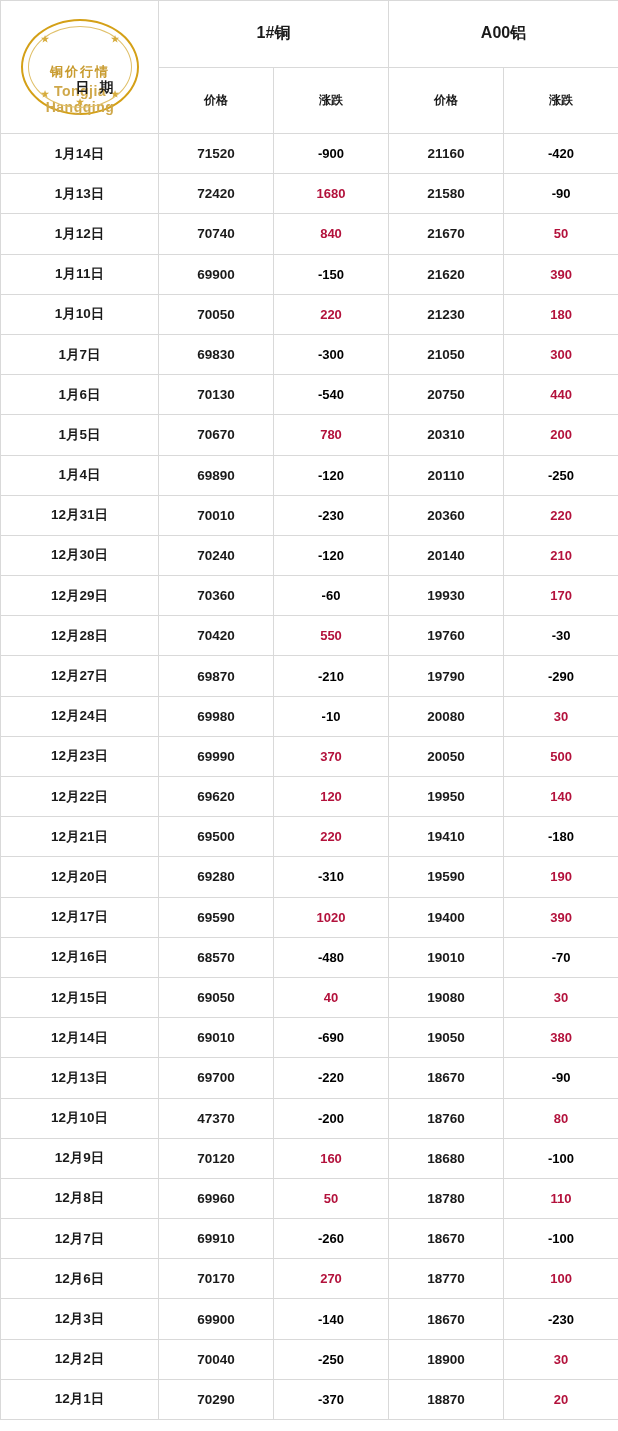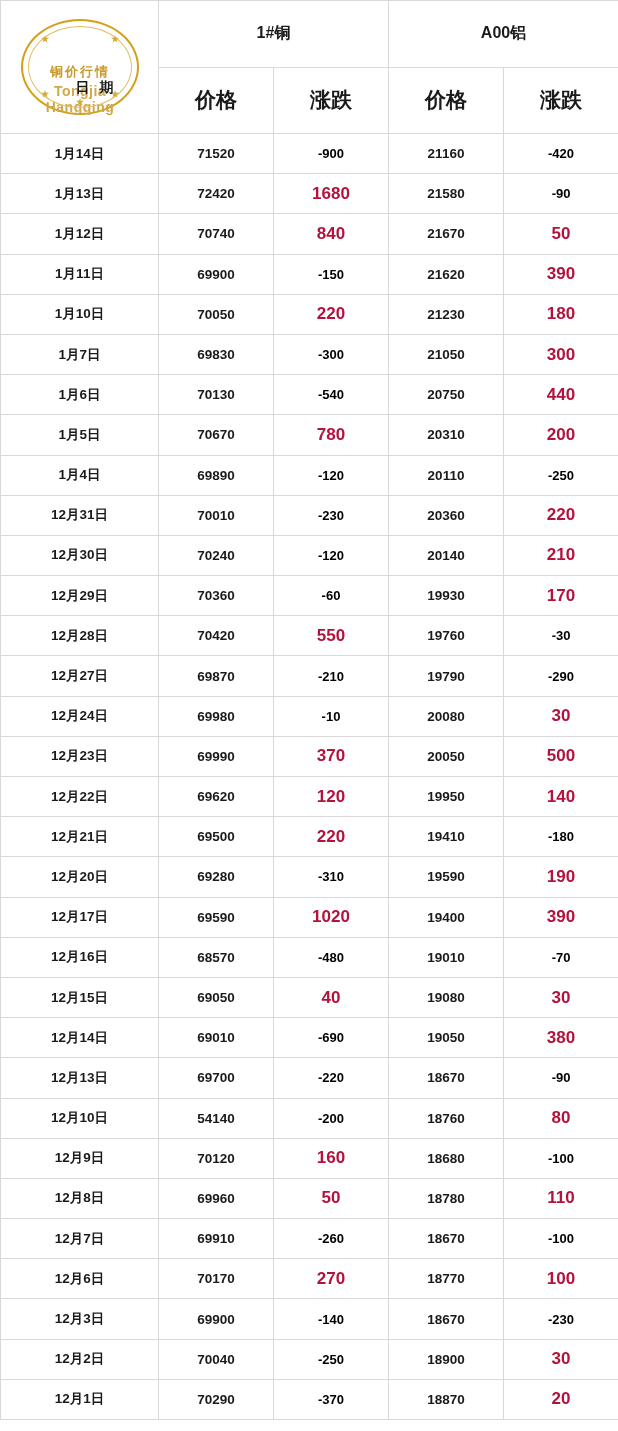--- a/index.html
+++ b/index.html
@@ -33,21 +33,21 @@
   col.c-v    { width: 115px; }
 
   
   .hdr-top td {
     height: 66px;
     font-size: 16px;
     color: #1a1a1a;
   }
   .hdr-sub td {
     height: 66px;
-    font-size: 21px;
+    font-size: 12px;
     color: #1a1a1a;
   }
   .logo-cell {
     position: relative;
     padding: 0;
   }
   .logo-wrap {
     width: 158px;
     height: 132px;
     position: relative;
@@ -112,21 +112,21 @@
     letter-spacing: 3px;
   }
 
   
   tbody tr td {
     height: 40.2px;
     font-size: 13px;
   }
   td.date-cell { color: #1a1a1a; font-size: 13.5px; }
   td.val-cell  { color: #1a1a1a; font-size: 13.5px; }
-  td.chg-up    { color: #b3123c; font-size: 17px; }
+  td.chg-up    { color: #b3123c; font-size: 13px; }
   td.chg-down  { color: #000000; font-size: 13px; }
 </style>
 </head>
 <body>
 
 <div id="page">
   <table class="price-table">
     <colgroup>
       <col class="c-date">
         <col class="c-v">
@@ -324,21 +324,21 @@
         </tr>
         <tr>
           <td class="date-cell">12月13日</td>
           <td class="val-cell">69700</td>
           <td class="chg-down">-220</td>
           <td class="val-cell">18670</td>
           <td class="chg-down">-90</td>
         </tr>
         <tr>
           <td class="date-cell">12月10日</td>
-          <td class="val-cell">54140</td>
+          <td class="val-cell">47370</td>
           <td class="chg-down">-200</td>
           <td class="val-cell">18760</td>
           <td class="chg-up">80</td>
         </tr>
         <tr>
           <td class="date-cell">12月9日</td>
           <td class="val-cell">70120</td>
           <td class="chg-up">160</td>
           <td class="val-cell">18680</td>
           <td class="chg-down">-100</td>

